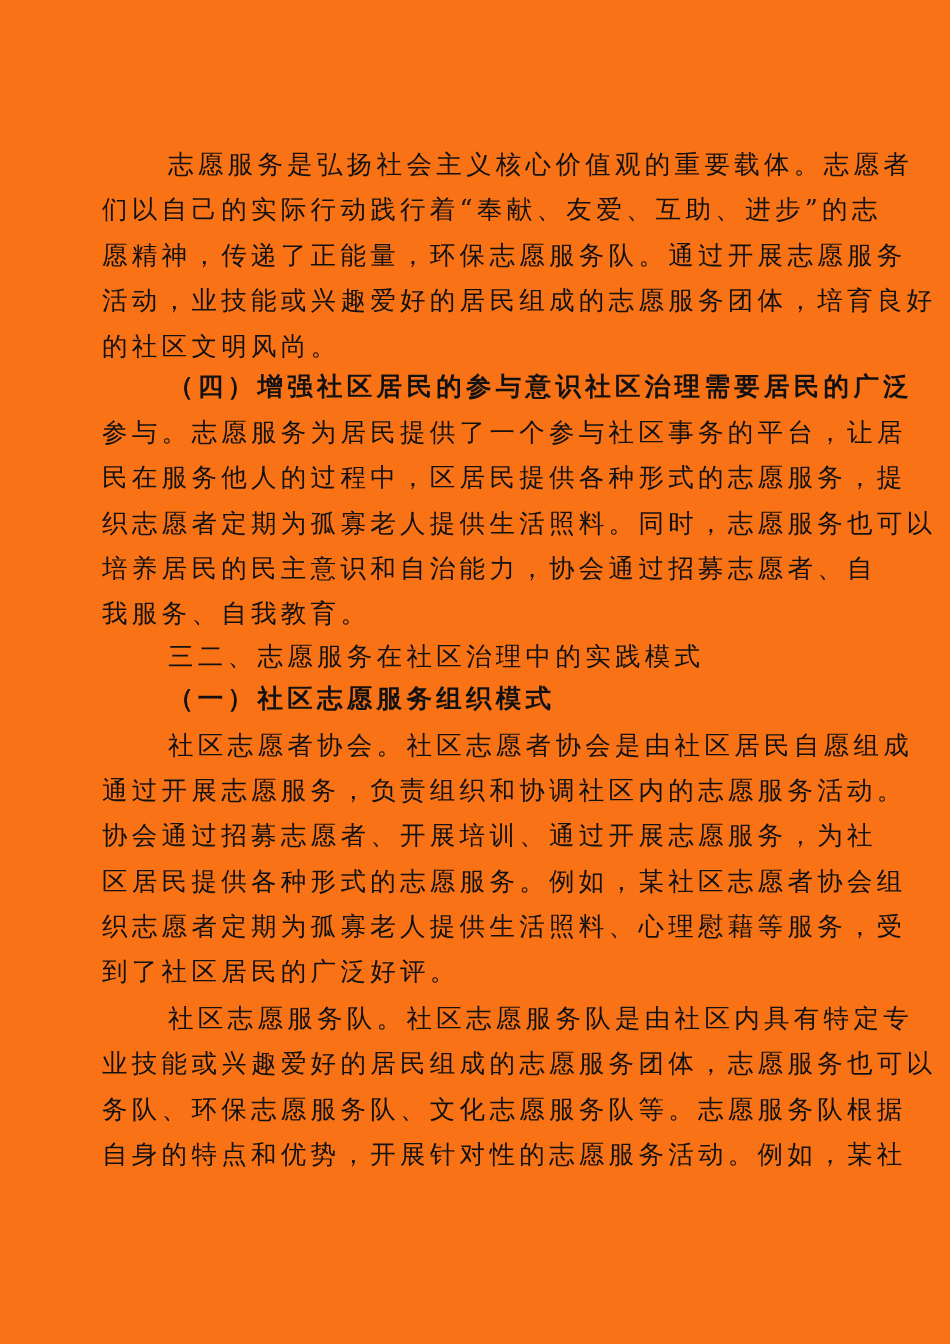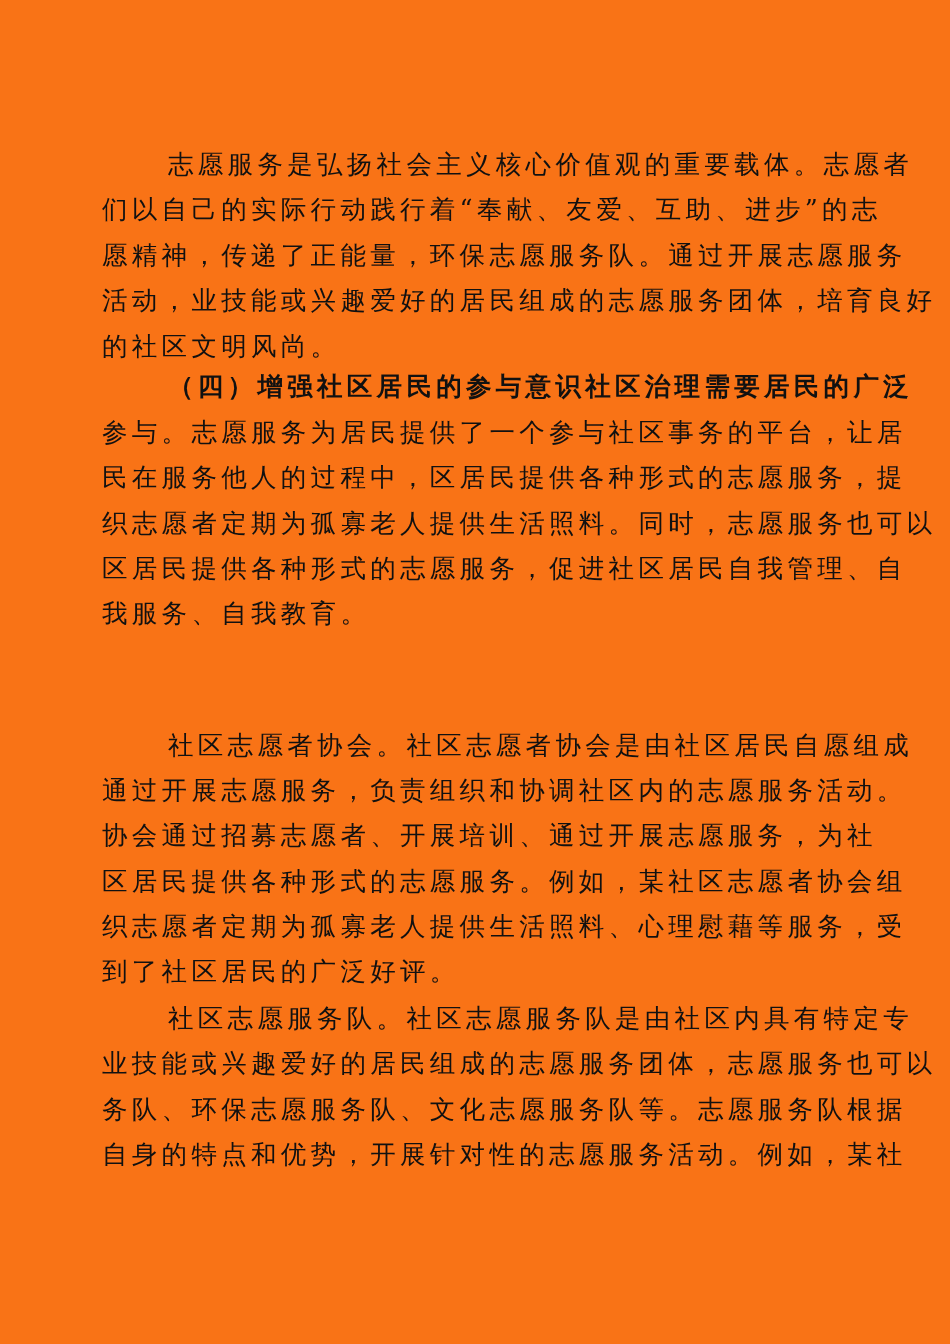--- a/index.html
+++ b/index.html
@@ -32,25 +32,27 @@
     <div class="line" style="top:240px">愿精神，传递了正能量，环保志愿服务队。通过开展志愿服务</div>
     <div class="line" style="top:285px">活动，业技能或兴趣爱好的居民组成的志愿服务团体，培育良好</div>
     <div class="line" style="top:331px">的社区文明风尚。</div>
   </div>
 
   <div>
     <div class="line heading-indent bold" style="top:371px">（四）增强社区居民的参与意识社区治理需要居民的广泛</div>
     <div class="line" style="top:417px">参与。志愿服务为居民提供了一个参与社区事务的平台，让居</div>
     <div class="line" style="top:462px">民在服务他人的过程中，区居民提供各种形式的志愿服务，提</div>
     <div class="line" style="top:508px">织志愿者定期为孤寡老人提供生活照料。同时，志愿服务也可以</div>
-    <div class="line" style="top:553px">区居民提供各种形式的志愿服务，促进社区居民自我管理、自</div>
+    <div class="line" style="top:553px">培养居民的民主意识和自治能力，协会通过招募志愿者、自</div>
     <div class="line" style="top:598px">我服务、自我教育。</div>
   </div>
 
+  <div class="line indent" style="top:641px">三二、志愿服务在社区治理中的实践模式</div>
 
+  <div class="line heading-indent bold" style="top:683px">（一）社区志愿服务组织模式</div>
 
   <div>
     <div class="line indent" style="top:730px">社区志愿者协会。社区志愿者协会是由社区居民自愿组成</div>
     <div class="line" style="top:775px">通过开展志愿服务，负责组织和协调社区内的志愿服务活动。</div>
     <div class="line" style="top:820px">协会通过招募志愿者、开展培训、通过开展志愿服务，为社</div>
     <div class="line" style="top:866px">区居民提供各种形式的志愿服务。例如，某社区志愿者协会组</div>
     <div class="line" style="top:911px">织志愿者定期为孤寡老人提供生活照料、心理慰藉等服务，受</div>
     <div class="line" style="top:956px">到了社区居民的广泛好评。</div>
   </div>
 

